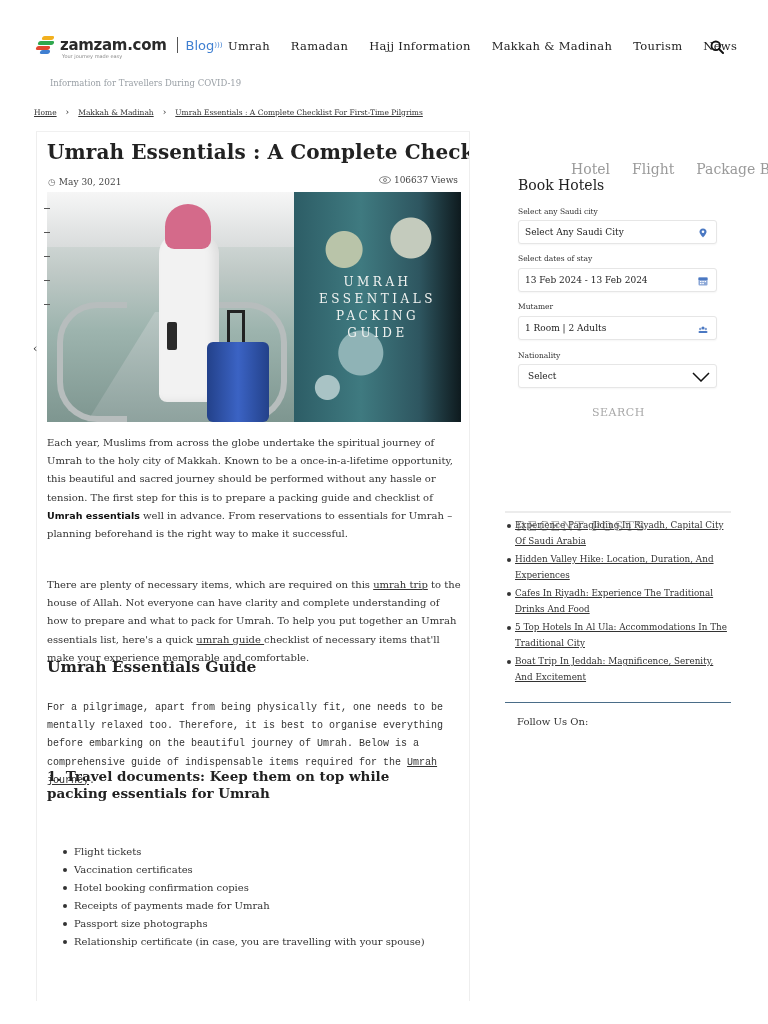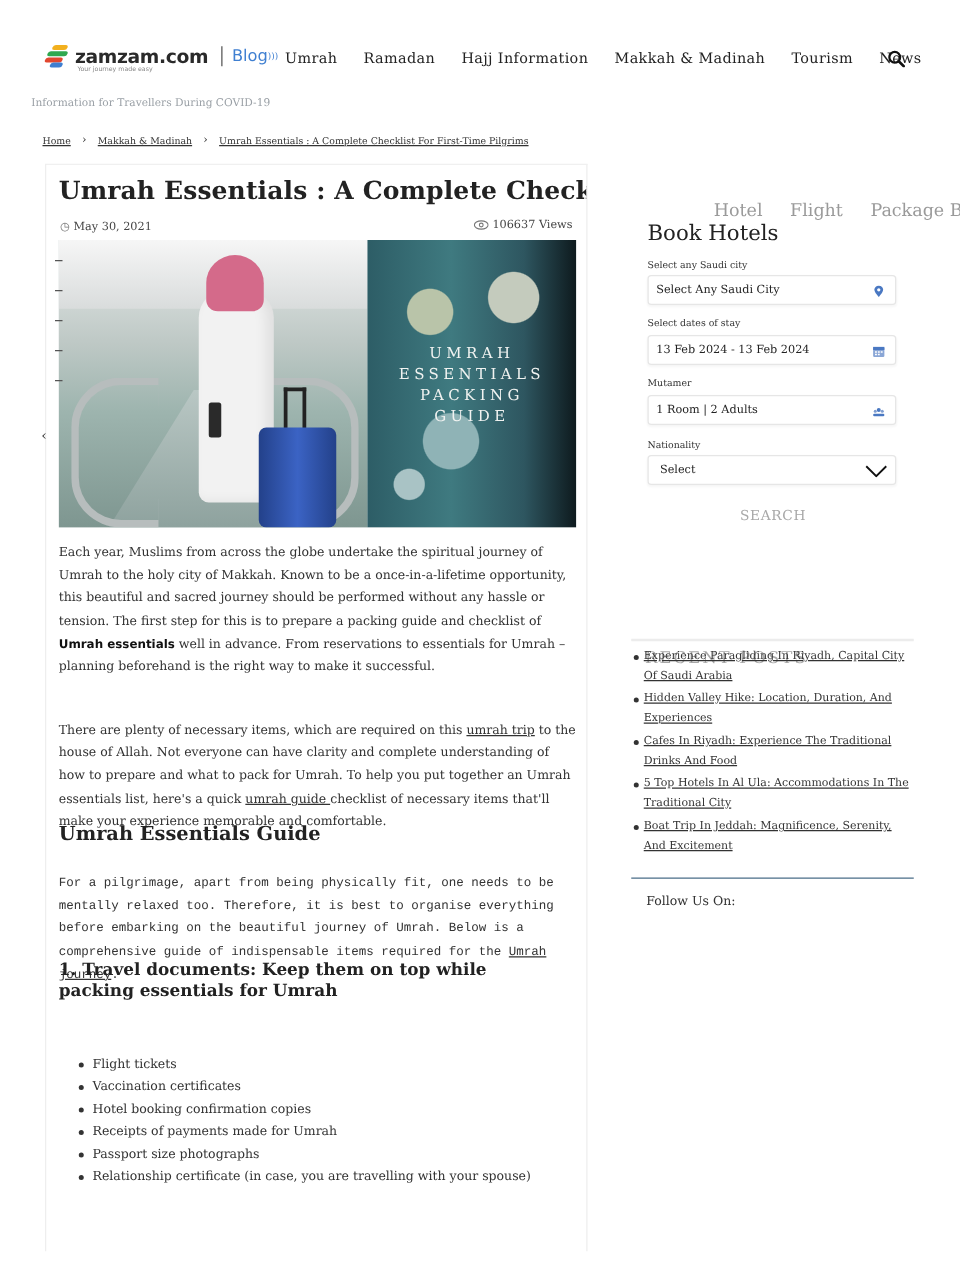--- a/index.html
+++ b/index.html
@@ -19,21 +19,21 @@
   .logo-text { font-family: "DejaVu Sans", sans-serif; font-weight: bold; font-size: 15px; color: #2a2a2a; letter-spacing: -0.3px; }
   .logo-tagline { position: absolute; left: 26px; top: 17px; font-size: 5px; color: #888; font-family: "DejaVu Sans", sans-serif; white-space: nowrap; }
   .logo-sep { width: 1px; height: 16px; background: #555; margin: 0 8px 0 10px; }
   .logo-blog { font-family: "DejaVu Sans", sans-serif; font-size: 13px; color: #3f7fd1; }
   .logo-wifi { font-size: 7px; color: #3f7fd1; vertical-align: super; }
 
   .nav { position: absolute; top: 39px; left: 228px; display: flex; font-size: 11.5px; color: #222; letter-spacing: 0.3px; }
   .nav-item { margin-right: 21px; cursor: pointer; white-space: nowrap; }
   .search-icon { position: absolute; left: 710px; top: 40px; width: 14px; height: 14px; }
 
-  .covid { position: absolute; left: 25px; top: 78px; font-size: 8.5px; color: #9aa0a6; }
+  .covid { position: absolute; left: 50px; top: 78px; font-size: 8.5px; color: #9aa0a6; }
 
   .breadcrumb { position: absolute; left: 34px; top: 107px; font-size: 7.5px; color: #333; display: flex; align-items: center; white-space: nowrap; }
   .breadcrumb a { text-decoration: underline; }
   .bc-sep { margin: 0 9px; font-size: 9px; }
 
   
   .article { position: absolute; left: 36px; top: 131px; width: 434px; height: 870px; border-left: 1px solid #eee; border-right: 1px solid #eee; border-top: 1px solid #f0f0f0; overflow: hidden; }
   .title { position: absolute; left: 10px; top: 8px; font-size: 20px; color: #222; white-space: nowrap; letter-spacing: 0.1px; }
   .meta-date { position: absolute; left: 11px; top: 45px; font-size: 9px; color: #444; display: flex; align-items: center; }
   .meta-views { position: absolute; right: 11px; top: 43px; font-size: 9px; color: #444; display: flex; align-items: center; }
@@ -71,21 +71,21 @@
   .p4 { top: 680px; }
   .doc-list { position: absolute; left: 24px; top: 711px; list-style: none; font-size: 10px; color: #333; }
   .doc-list li { line-height: 18.1px; position: relative; padding-left: 13px; }
   .doc-list li::before { content: ""; position: absolute; left: 2px; top: 7px; width: 4px; height: 4px; border-radius: 50%; background: #333; }
   .u { text-decoration: underline; }
   b { font-family: "DejaVu Sans", sans-serif; font-weight: bold; font-size: 9.5px; color: #111; }
 
   
   .tabs { position: absolute; left: 536px; top: 161px; display: flex; font-size: 14px; color: #9a9a9a; margin-left: 35px; }
   .tab { margin-right: 22px; cursor: pointer; white-space: nowrap; }
-  .book-title { position: absolute; left: 518px; top: 177px; font-size: 17px; color: #222; }
+  .book-title { position: absolute; left: 518px; top: 177px; font-size: 14px; color: #222; }
   .field-label { position: absolute; left: 518px; font-size: 7.5px; color: #333; }
   .field { position: absolute; left: 518px; width: 199px; height: 24px; border: 1px solid #e6e6e6; border-radius: 3px; background: #fff; box-shadow: 0 1px 2px rgba(0,0,0,0.04); font-size: 9px; color: #222; padding: 6px 0 0 6px; cursor: pointer; }
   .field .fi { position: absolute; right: 8px; top: 7px; width: 10px; height: 10px; }
   .search-btn { position: absolute; left: 592px; top: 406px; font-size: 11px; color: #a8a8a8; letter-spacing: 0.5px; cursor: pointer; }
 
   .recent-title { position: absolute; left: 516px; top: 487px; font-size: 13px; color: #a8a8a8; letter-spacing: 1.8px; margin-top: 32px; }
   .recent-rule { position: absolute; left: 505px; top: 511px; width: 226px; height: 2px; background: #ececec; }
   .recent-list { position: absolute; left: 506px; top: 518px; width: 226px; list-style: none; font-size: 8.8px; color: #333; }
   .recent-list li { position: relative; padding-left: 9px; line-height: 15.5px; margin-bottom: 3px; }
   .recent-list li::before { content: ""; position: absolute; left: 1px; top: 6px; width: 4px; height: 4px; border-radius: 50%; background: #333; }

